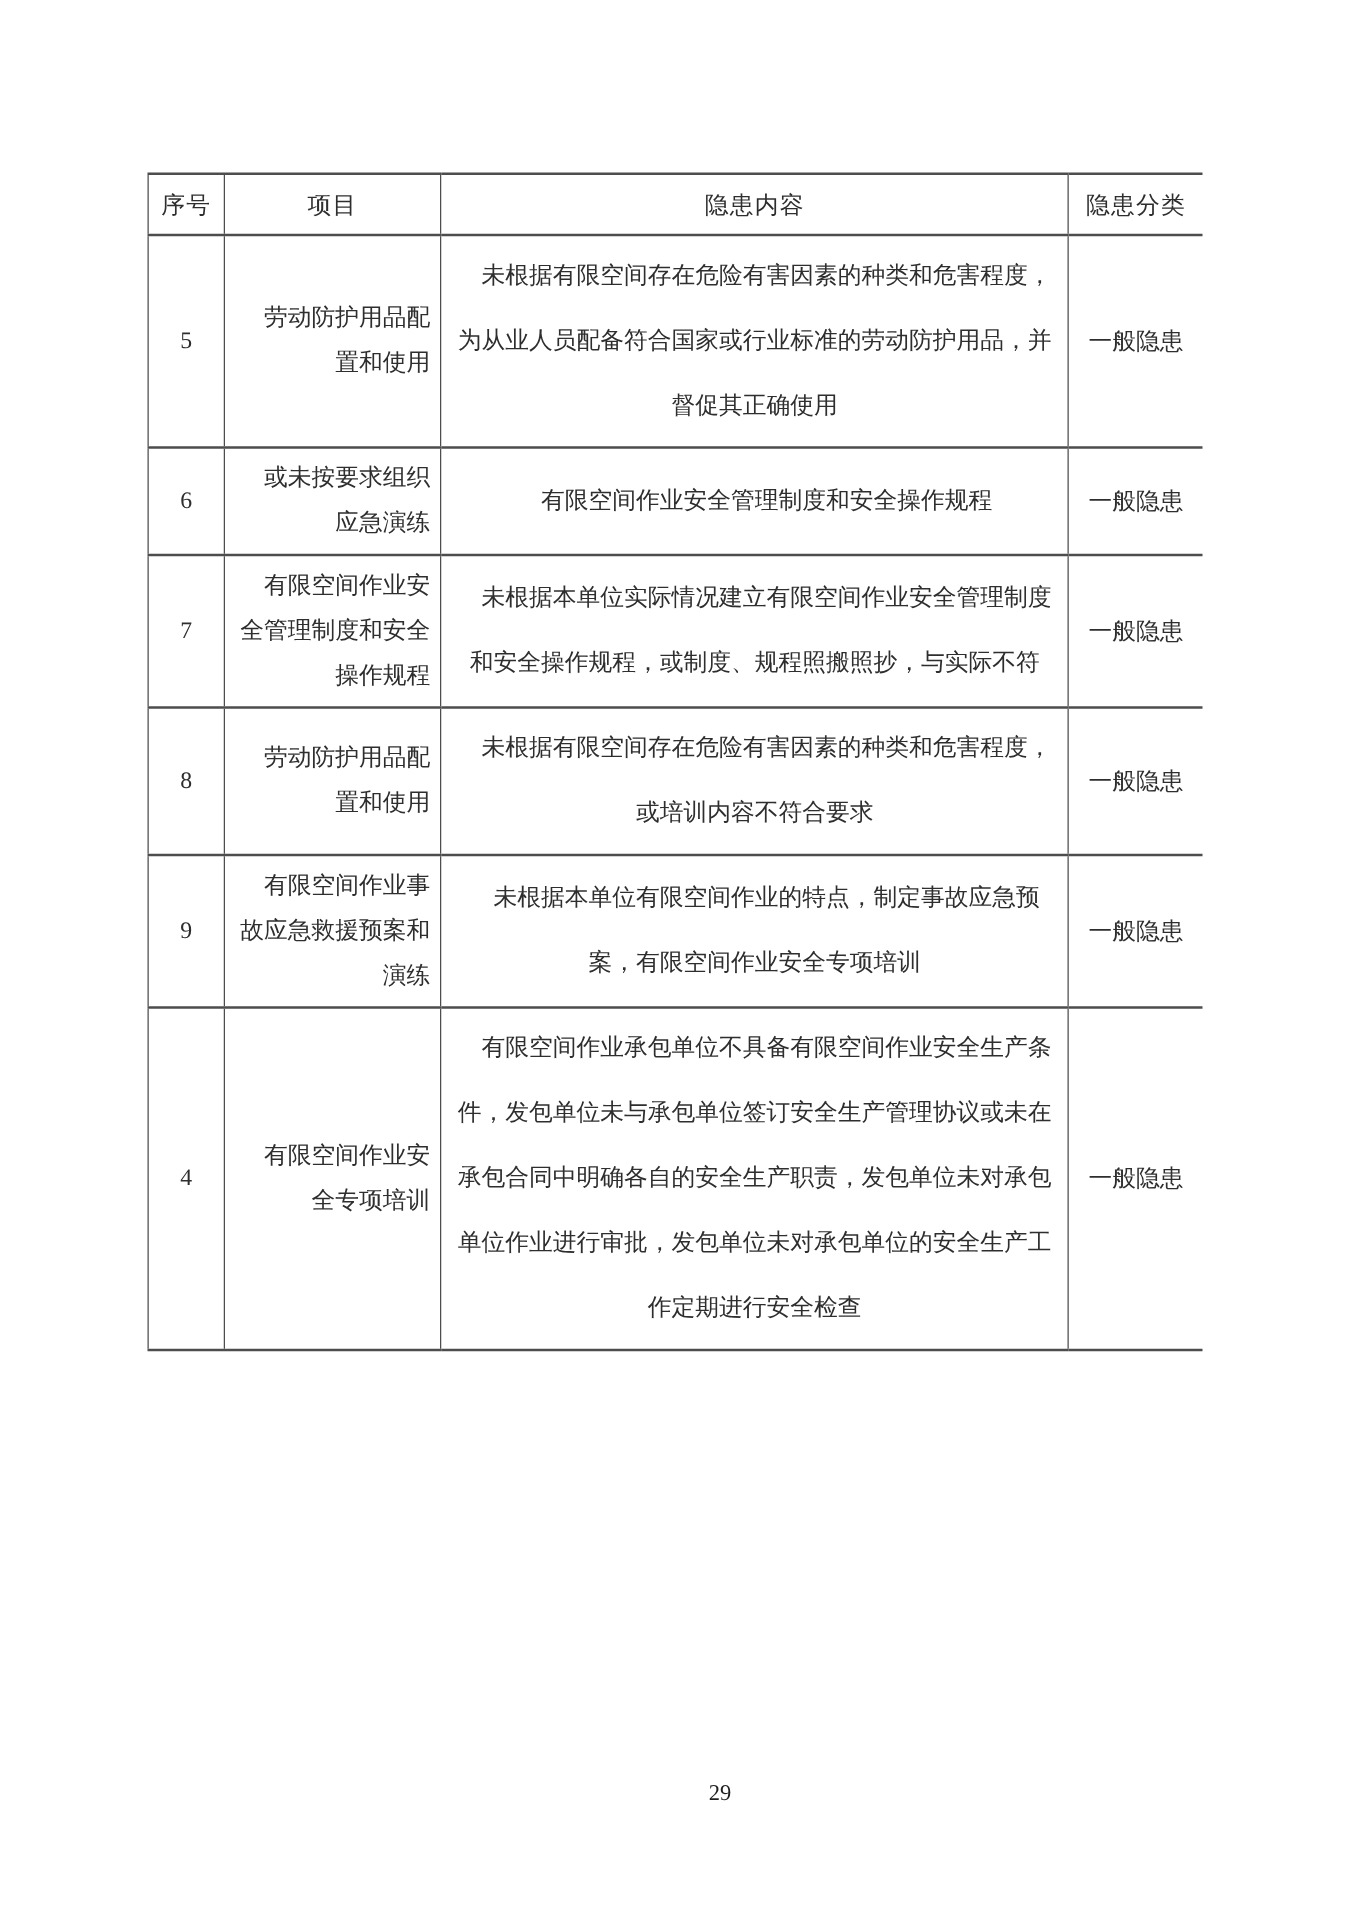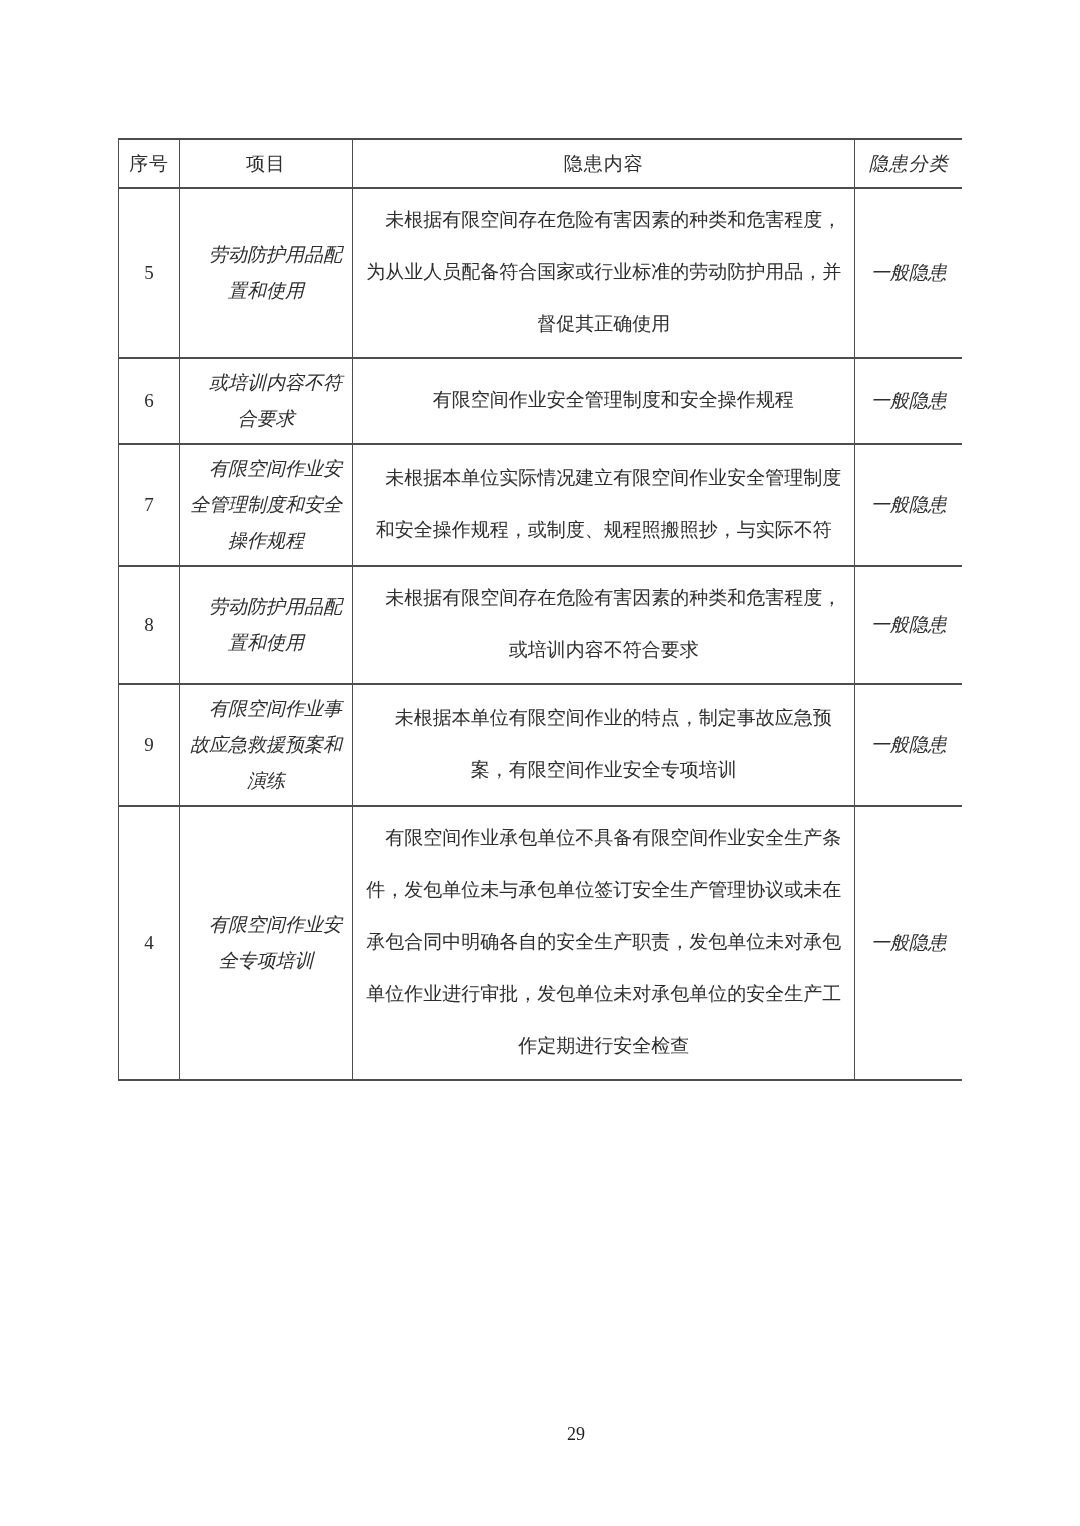--- a/index.html
+++ b/index.html
@@ -30,41 +30,39 @@
     border-bottom: 2px solid #4d4d4d;
     border-left: 1px solid #4d4d4d;
     border-right: 1px solid #4d4d4d;
     vertical-align: middle;
     font-weight: normal;
     background: #ffffff;
   }
   
   .doc-table th:last-child, .doc-table td:last-child {
     border-right: none;
-    font-style: italic;
   }
   .col-no    { width: 61px;  }
   .col-item  { width: 173px; }
   .col-cont  { width: 502px; }
   .col-cat   { width: 107px; }
 
   .doc-table thead th {
     text-align: center;
     height: 45px;
     letter-spacing: 1px;
   }
   .c-no, .c-cat {
     text-align: center;
   }
   .c-item {
-    text-align: center;
+    text-align: right;
     text-indent: 1em;
     padding: 6px 8px;
     line-height: 36px;
-    font-style: italic;
   }
   .c-cont {
     text-align: center;
     text-indent: 1em;
     padding: 6px 10px;
     line-height: 52px;
     font-family: Liberation Mono, monospace;
   }
   .page-number {
     position: absolute;
@@ -99,21 +97,21 @@
     </thead>
     <tbody>
       <tr style="height:115px">
         <td class="c-no">5</td>
         <td class="c-item">劳动防护用品配置和使用</td>
         <td class="c-cont">未根据有限空间存在危险有害因素的种类和危害程度，为从业人员配备符合国家或行业标准的劳动防护用品，并督促其正确使用</td>
         <td class="c-cat">一般隐患</td>
       </tr>
       <tr style="height:70px">
         <td class="c-no">6</td>
-        <td class="c-item">或培训内容不符合要求</td>
+        <td class="c-item">或未按要求组织应急演练</td>
         <td class="c-cont">有限空间作业安全管理制度和安全操作规程</td>
         <td class="c-cat">一般隐患</td>
       </tr>
       <tr style="height:112px">
         <td class="c-no">7</td>
         <td class="c-item">有限空间作业安全管理制度和安全操作规程</td>
         <td class="c-cont">未根据本单位实际情况建立有限空间作业安全管理制度和安全操作规程，或制度、规程照搬照抄，与实际不符</td>
         <td class="c-cat">一般隐患</td>
       </tr>
       <tr style="height:73px">

